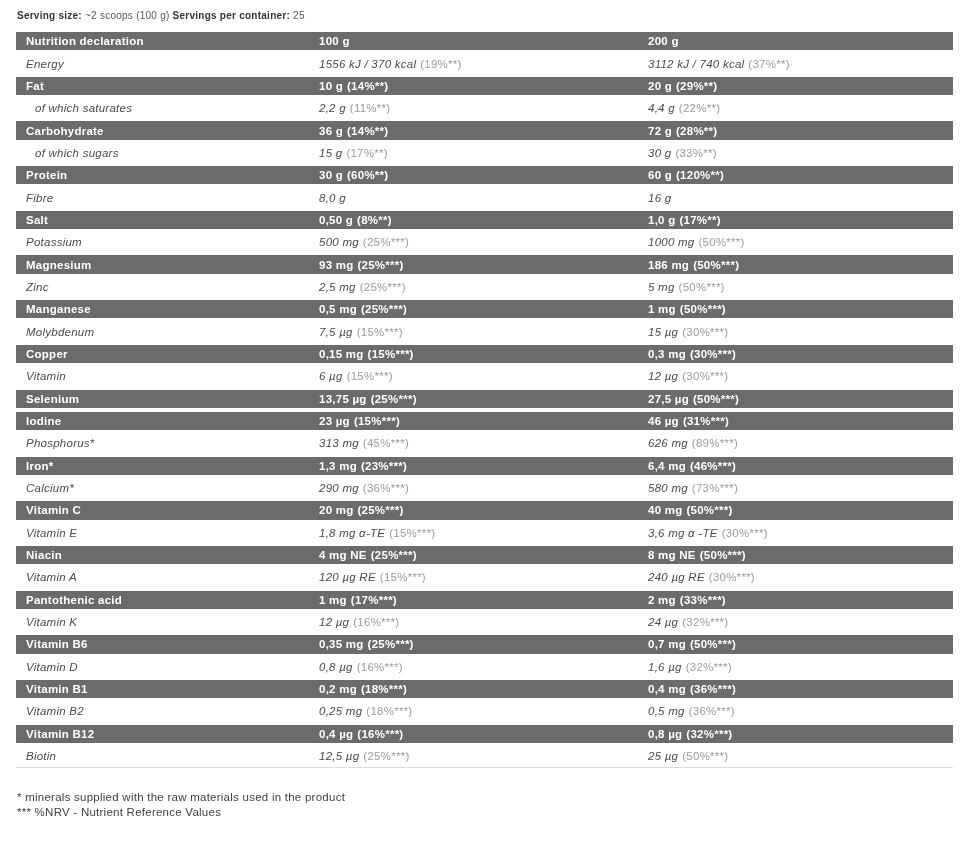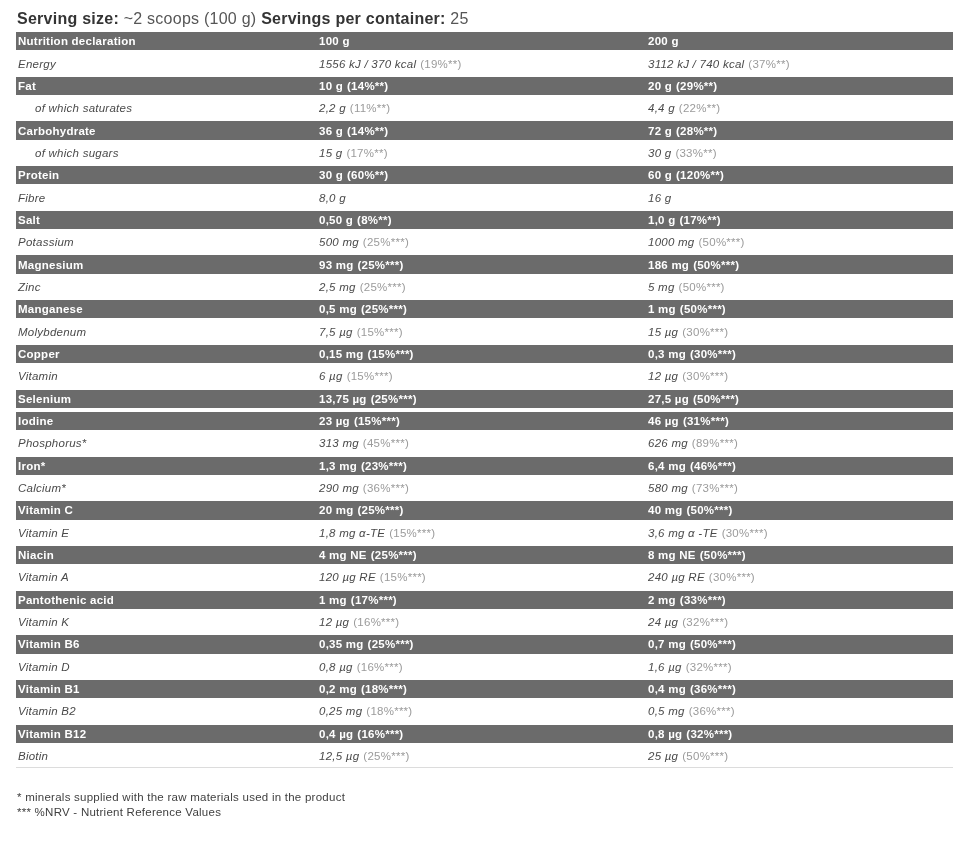--- a/index.html
+++ b/index.html
@@ -12,21 +12,21 @@
     height: 844px;
     position: relative;
     font-family: "Liberation Sans", sans-serif;
     color: #474747;
     overflow: hidden;
   }
   .serving-line {
     position: absolute;
     top: 10px;
     left: 17px;
-    font-size: 16px;
+    font-size: 10px;
     letter-spacing: 0.25px;
     color: #565656;
     white-space: nowrap;
   }
   .serving-line b {
     color: #343434;
     font-weight: bold;
   }
   .nutri-table {
     position: absolute;
@@ -36,21 +36,21 @@
     border-bottom: 1px solid #dcdcdc;
   }
   .row {
     display: flex;
     align-items: center;
     height: 22.35px;
     font-size: 11.5px;
     letter-spacing: 0.25px;
     box-sizing: border-box;
   }
-  .row .c1 { width: 287px; padding-left: 2px; box-sizing: border-box; }
+  .row .c1 { width: 287px; padding-left: 10px; box-sizing: border-box; }
   .row .c2 { width: 329px; margin-left: 16px; }
   .row .c3 { flex: 1; }
   .row.dark {
     background: #6b6b6b;
     border-top: 2px solid #ffffff;
     border-bottom: 2px solid #ffffff;
     color: #ffffff;
     font-weight: bold;
   }
   .row.dark .pct { color: #ffffff; }

